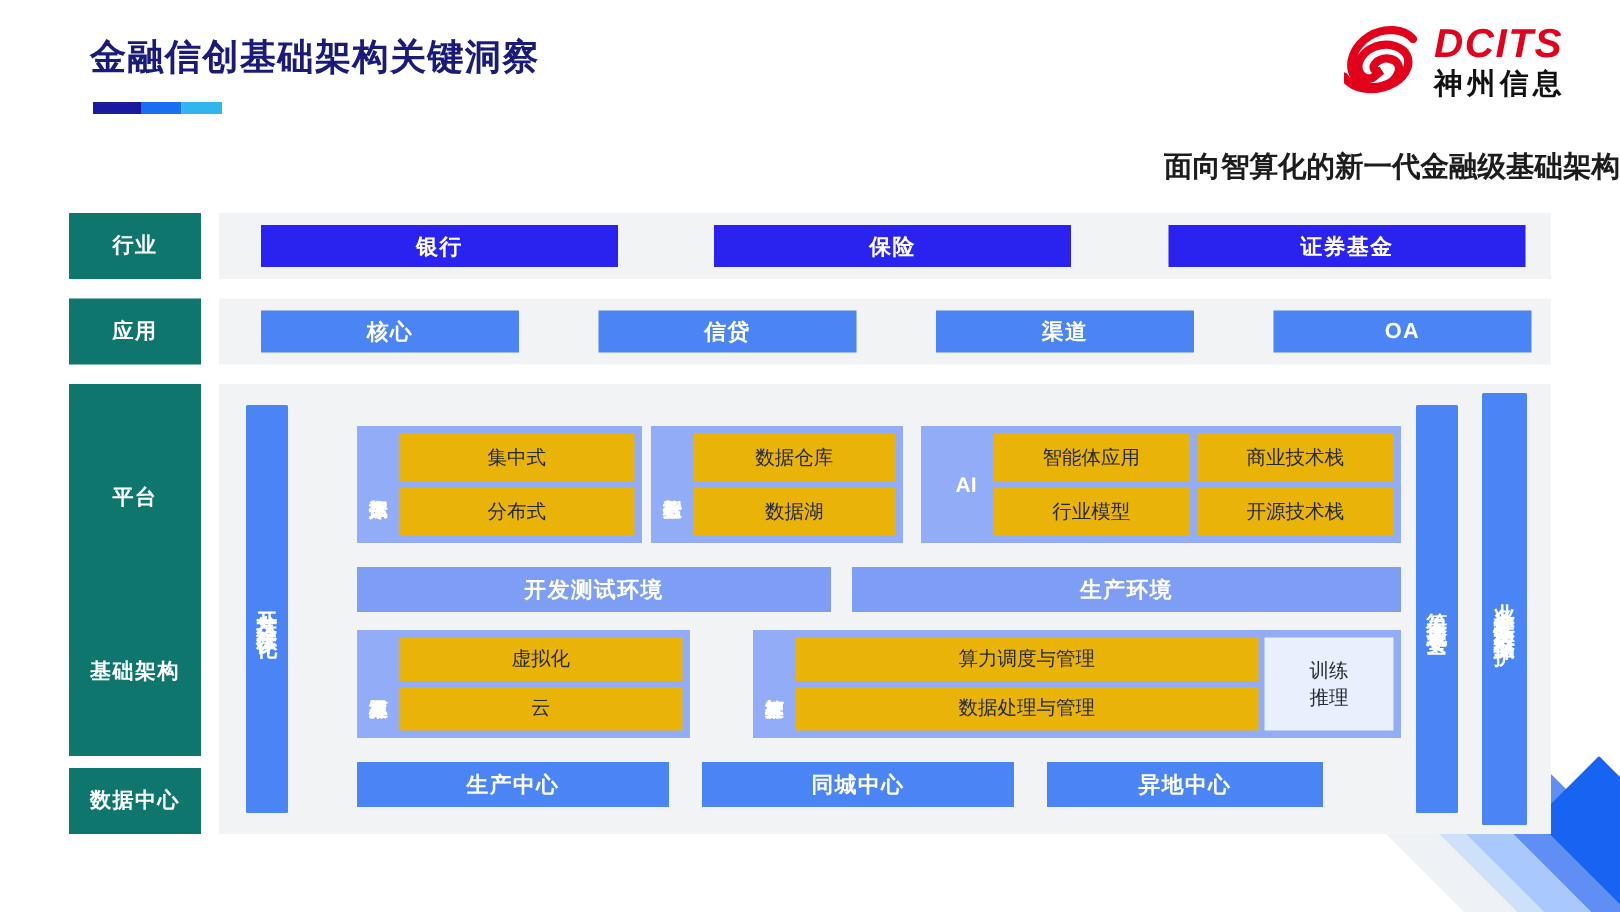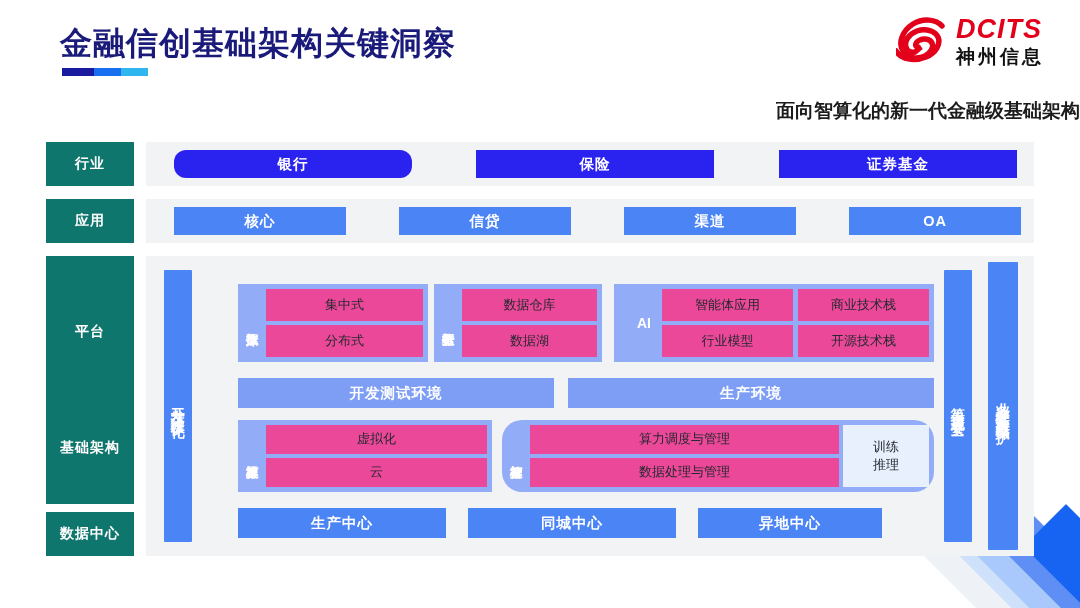--- a/index.html
+++ b/index.html
@@ -23,21 +23,21 @@
   .b3{background:#ffffff;width:420px;height:16px;left:104px;top:72px;}
   .b4{background:#a9c8fb;width:420px;height:40px;left:118px;top:72px;}
   .b5{background:#ffffff;width:420px;height:12px;left:160px;top:86px;}
   .b6{background:#5f8ff4;width:420px;height:46px;left:170px;top:84px;}
   .b7{background:#ffffff;width:420px;height:10px;left:218px;top:96px;}
   .b8{background:#1763f2;width:420px;height:60px;left:226px;top:96px;}
 
   
   .title{
     position:absolute;left:60px;top:22px;
-    font-size:32px;font-weight:bold;color:#1a1a7a;letter-spacing:1px;
+    font-size:24px;font-weight:bold;color:#1a1a7a;letter-spacing:1px;
     white-space:nowrap;
   }
   .title-rule{position:absolute;left:62px;top:68px;display:flex;height:8px;width:86px;}
   .title-rule span{height:100%;}
   .tr1{width:32px;background:#1a1a9e;}
   .tr2{width:27px;background:#1a6ef0;}
   .tr3{width:27px;background:#2fb6ef;}
 
   
   .logo{position:absolute;right:36px;top:16px;display:flex;align-items:flex-start;gap:8px;}
@@ -93,39 +93,39 @@
   .group{position:absolute;background:#93acf7;display:flex;align-items:stretch;padding:5px;box-sizing:border-box;gap:5px;}
   .group-title{
     color:#ffffff;font-weight:bold;font-size:12.5px;
     writing-mode:vertical-rl;text-orientation:upright;
     display:flex;align-items:center;justify-content:center;
     letter-spacing:0px;line-height:1;width:18px;flex:0 0 18px;
   }
   .group-body{flex:1;display:flex;flex-direction:column;gap:4px;}
   .group-row{flex:1;display:flex;gap:5px;}
   .cell{
-    flex:1;background:#ec4899;color:#24292f;font-size:13px;
+    flex:1;background:#eab308;color:#24292f;font-size:13px;
     display:flex;align-items:center;justify-content:center;text-align:center;
     line-height:1.15;
   }
 
   .g-db{left:92px;top:28px;width:190px;height:78px;}
   .g-da{left:288px;top:28px;width:168px;height:78px;}
   .g-ai{left:468px;top:28px;width:320px;height:78px;}
   .g-ai .group-title{font-size:14px;writing-mode:horizontal-tb;width:26px;flex:0 0 26px;letter-spacing:0;margin-left:12px;}
 
   .envbar{
     position:absolute;background:#7e9ef6;color:#fff;font-weight:bold;font-size:14.5px;
     display:flex;align-items:center;justify-content:center;letter-spacing:1px;height:30px;
   }
   .env-dev{left:92px;top:122px;width:316px;}
   .env-prod{left:422px;top:122px;width:366px;}
 
-  .g-gen{left:92px;top:164px;width:254px;height:72px;}
-  .g-intel{left:356px;top:164px;width:432px;height:72px;border-radius:20px;}
+  .g-gen{left:92px;top:164px;width:222px;height:72px;}
+  .g-intel{left:356px;top:164px;width:432px;height:72px;}
   .g-intel .group-body{flex-direction:row;}
   .g-intel .stack{flex:1;display:flex;flex-direction:column;gap:4px;}
   .g-intel .sidecell{
     flex:0 0 86px;background:#e8f0fe;color:#24292f;font-size:13px;
     display:flex;align-items:center;justify-content:center;text-align:center;line-height:1.35;
   }
 
   .dc{
     position:absolute;background:#4a84f5;color:#fff;font-weight:bold;font-size:14.5px;
     display:flex;align-items:center;justify-content:center;letter-spacing:1px;
@@ -174,21 +174,21 @@
 
   <div class="diagram">
 
     <div class="rowlabel lbl-industry">行业</div>
     <div class="rowlabel lbl-app">应用</div>
     <div class="rowlabel lbl-platform">平台</div>
     <div class="rowlabel lbl-infra">基础架构</div>
     <div class="rowlabel lbl-dc">数据中心</div>
 
     <div class="panel panel-industry">
-      <div class="pill pill-industry" style="left:28px;width:238px;border-radius:12px;">银行</div>
+      <div class="pill pill-industry" style="left:28px;width:238px;">银行</div>
       <div class="pill pill-industry" style="left:330px;width:238px;">保险</div>
       <div class="pill pill-industry" style="left:633px;width:238px;">证券基金</div>
     </div>
 
     <div class="panel panel-app">
       <div class="pill pill-app" style="left:28px;width:172px;">核心</div>
       <div class="pill pill-app" style="left:253px;width:172px;">信贷</div>
       <div class="pill pill-app" style="left:478px;width:172px;">渠道</div>
       <div class="pill pill-app" style="left:703px;width:172px;">OA</div>
     </div>

